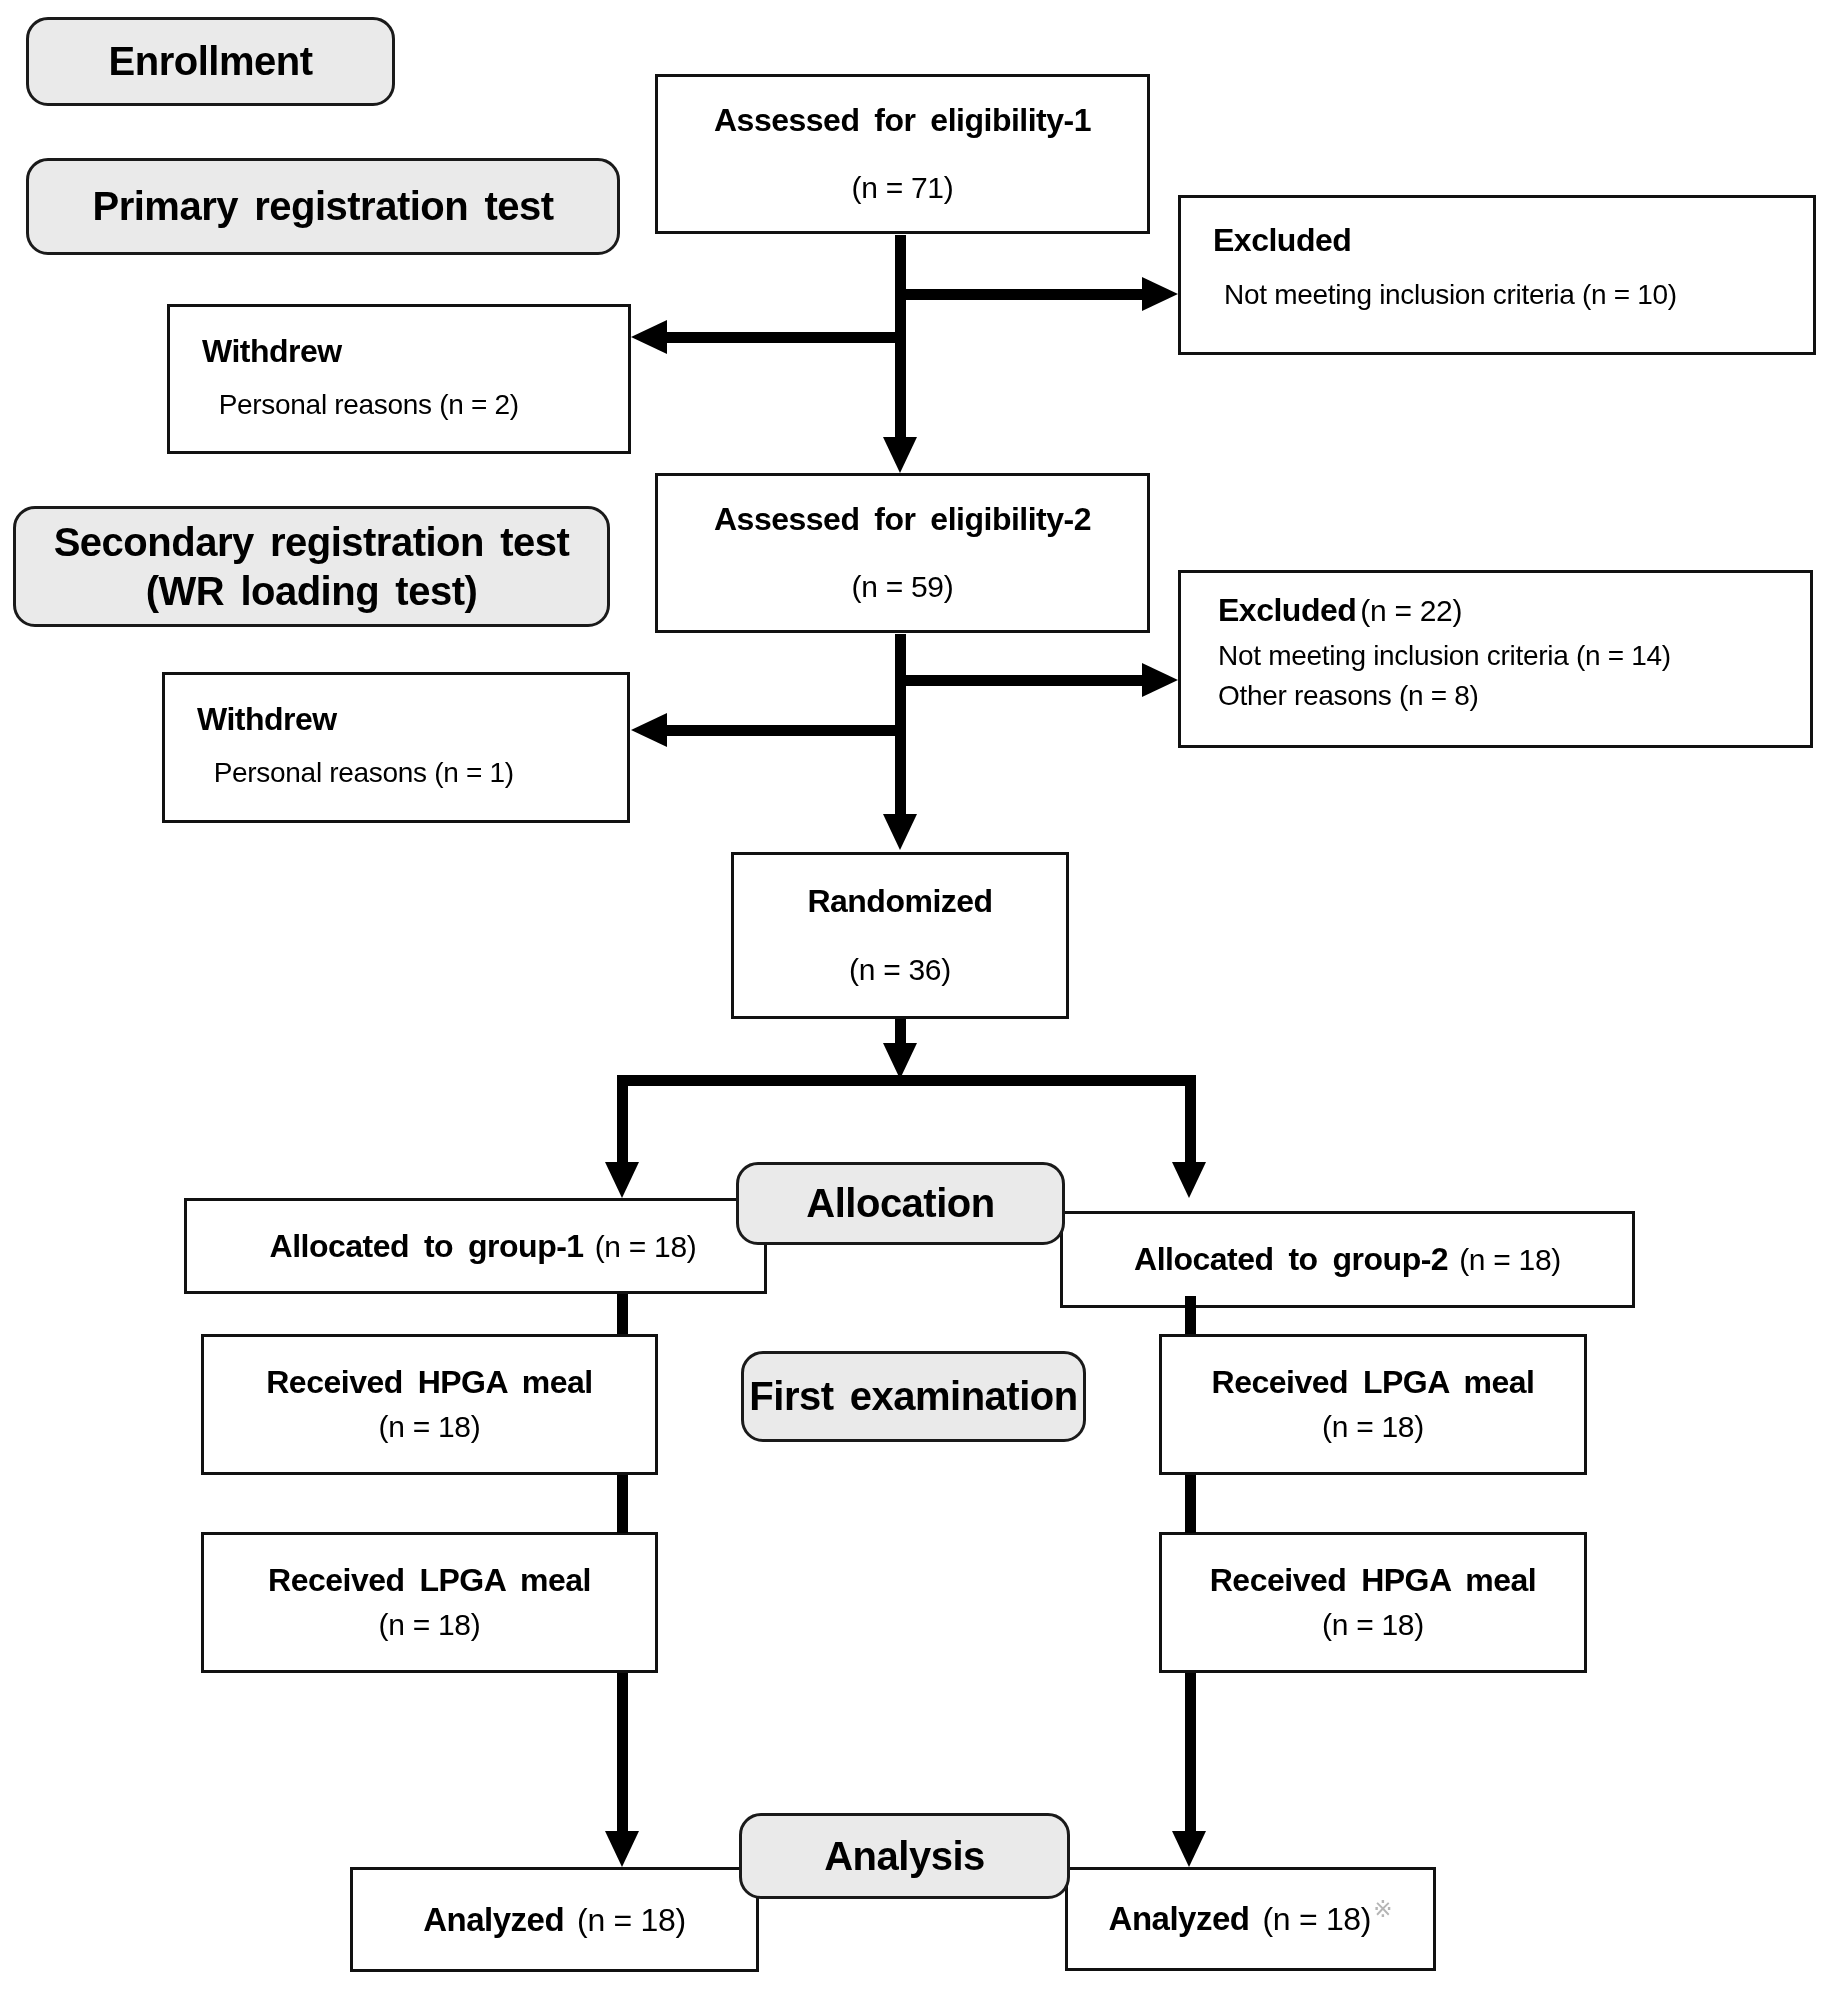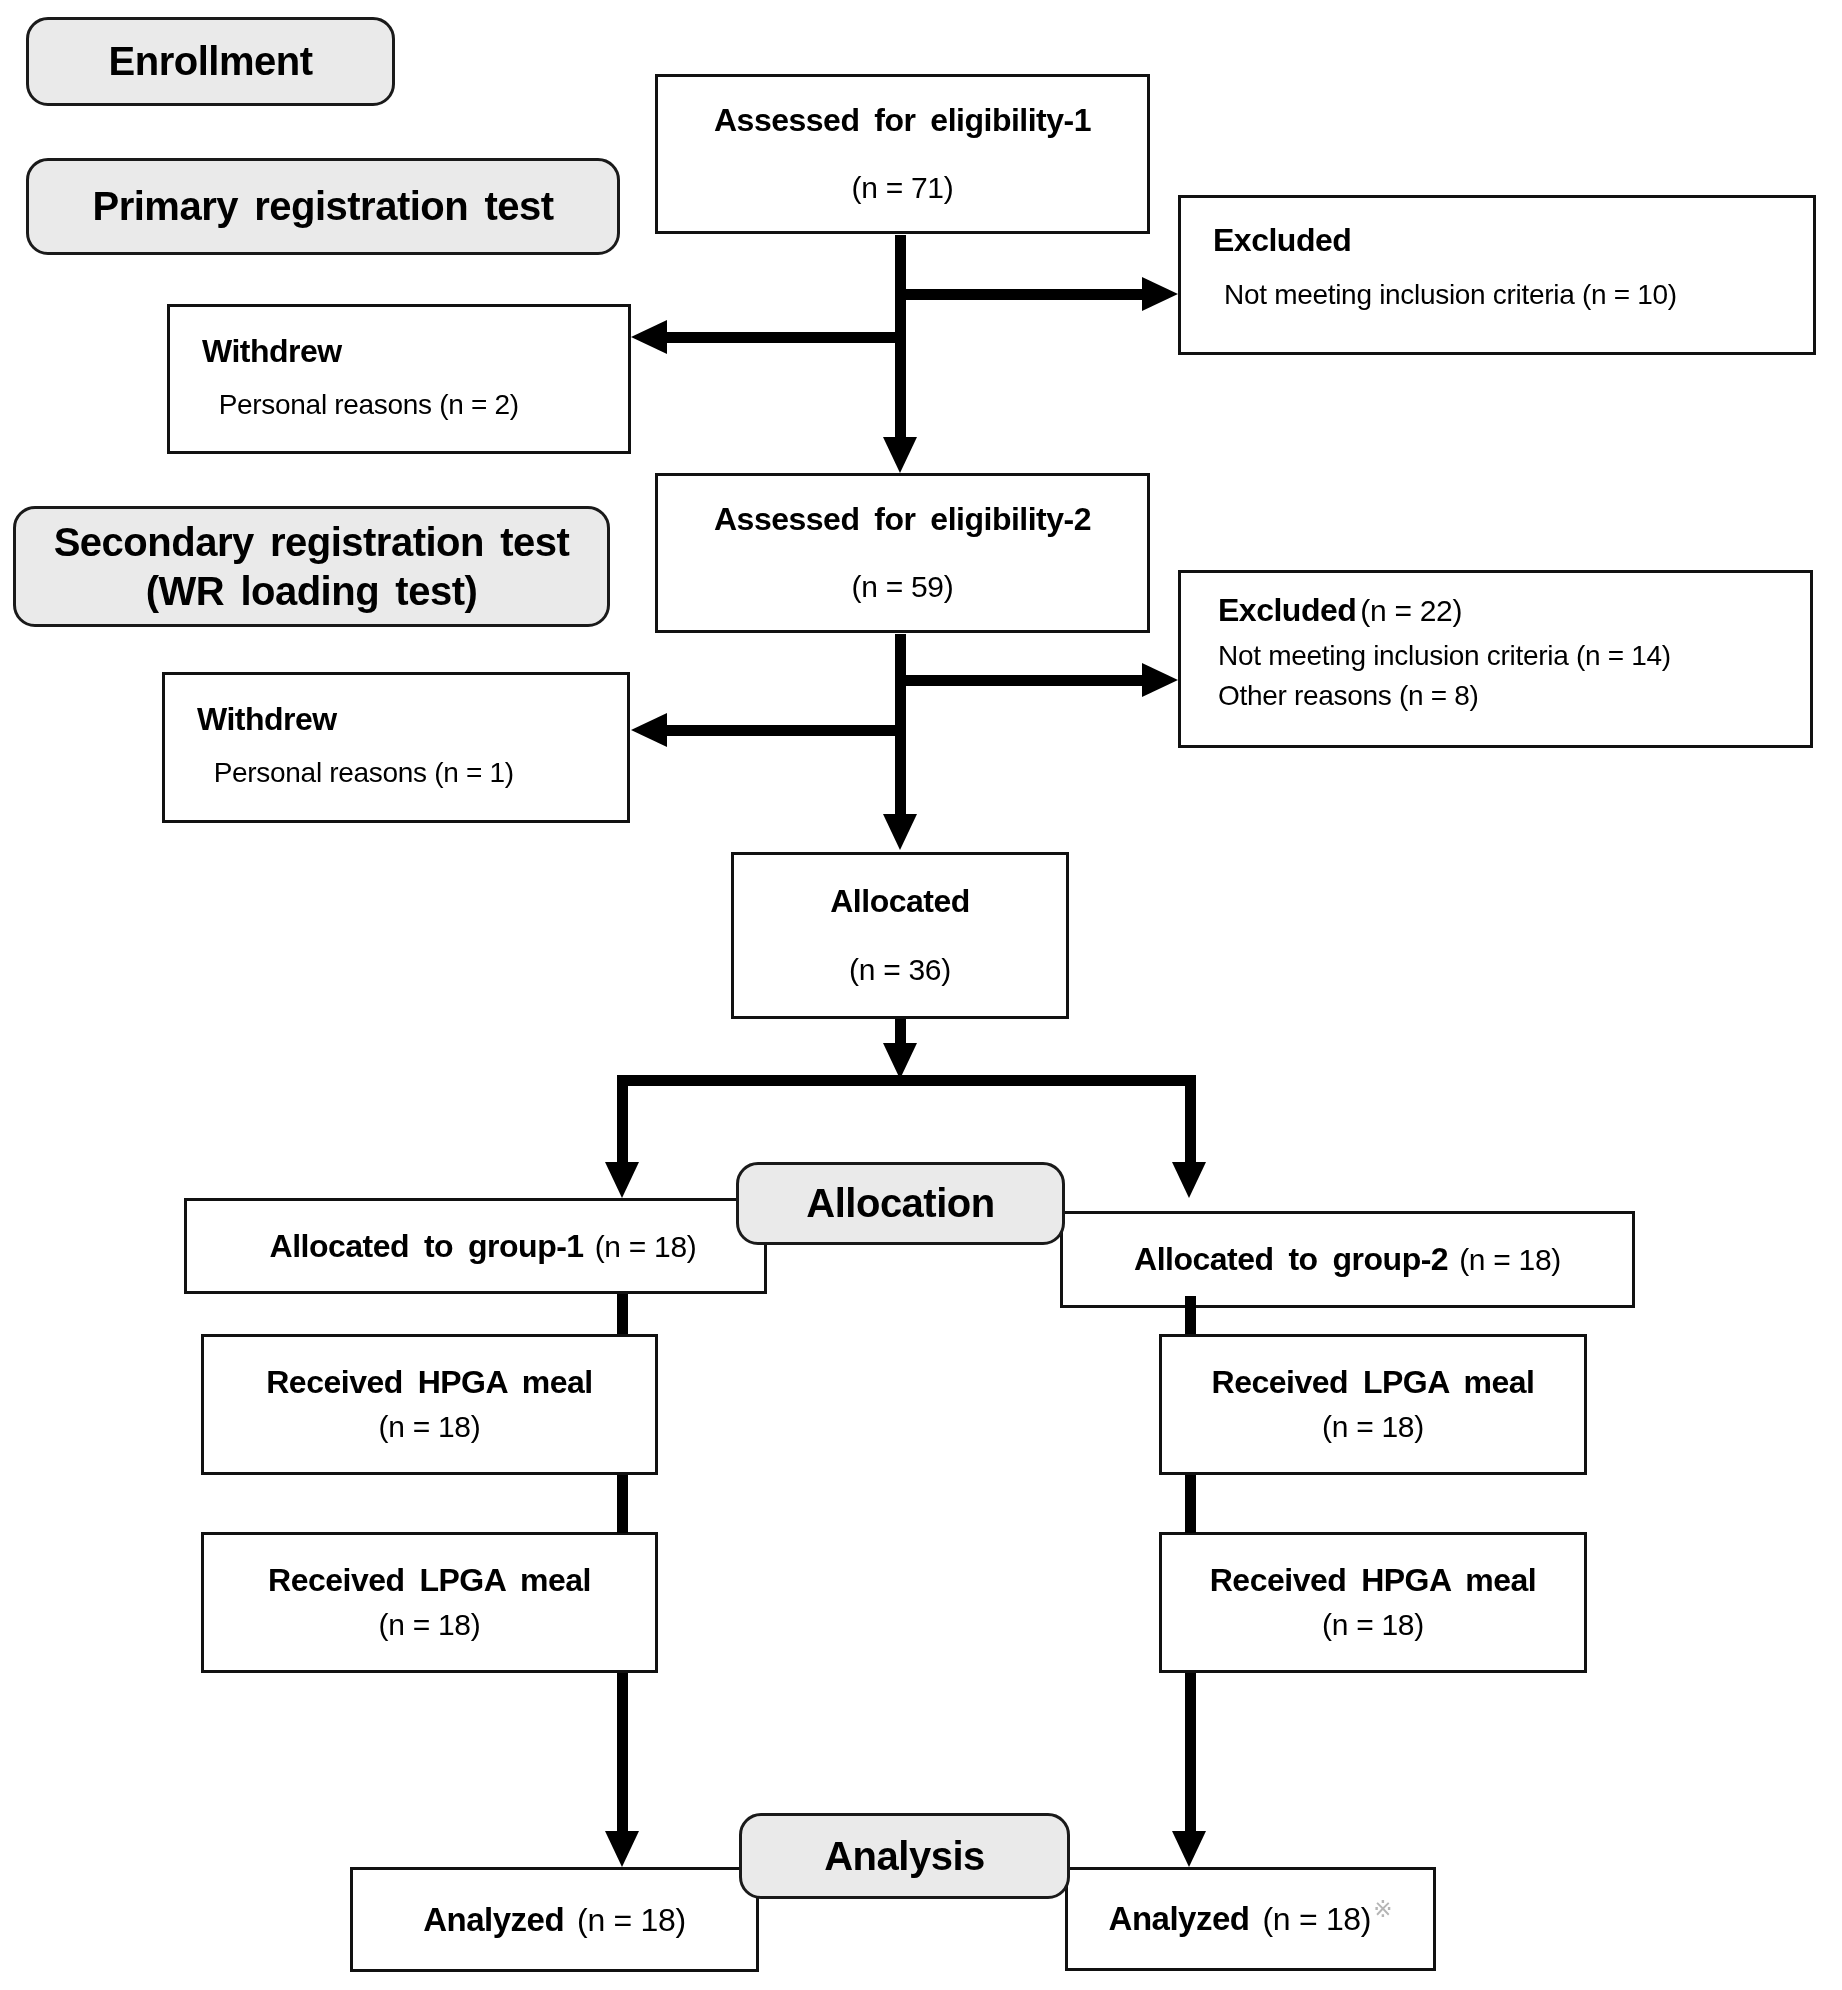--- a/index.html
+++ b/index.html
@@ -132,21 +132,21 @@
     <div class="reason" style="margin-top:7.4px;">Not meeting inclusion criteria (n = 14)</div>
     <div class="reason">Other reasons (n = 8)</div>
   </div>
 
   <div class="box leftalign" style="left:162px;top:672px;width:468px;height:151px;padding:26px 0 0 32px;">
     <div class="title">Withdrew</div>
     <div class="reason" style="margin-top:15px;margin-left:16.7px;">Personal reasons (n = 1)</div>
   </div>
 
   <div class="box center" style="left:731px;top:852px;width:338px;height:167px;gap:33px;">
-    <div class="title">Allocated</div>
+    <div class="title">Randomized</div>
     <div class="num">(n = 36)</div>
   </div>
 
   <div class="box center" style="left:184px;top:1198px;width:583px;height:96px;padding-left:15px;">
     <div class="rowline">
       <span class="title">Allocated to group-1</span>
       <span class="num" style="margin-left:11px;">(n = 18)</span>
     </div>
   </div>
 
@@ -202,20 +202,23 @@
 
   <div class="stage" style="left:13px;top:506px;width:597px;height:121px;">
     <div class="stxt">Secondary registration test</div>
     <div class="stxt">(WR loading test)</div>
   </div>
 
   <div class="stage" style="left:736px;top:1162px;width:329px;height:83px;">
     <div class="stxt">Allocation</div>
   </div>
 
+  <div class="stage" style="left:741px;top:1351px;width:345px;height:91px;">
+    <div class="stxt">First examination</div>
+  </div>
 
 
   <div class="stage" style="left:739px;top:1813px;width:331px;height:86px;">
     <div class="stxt">Analysis</div>
   </div>
 
 </div>
 
 
 </body></html>

